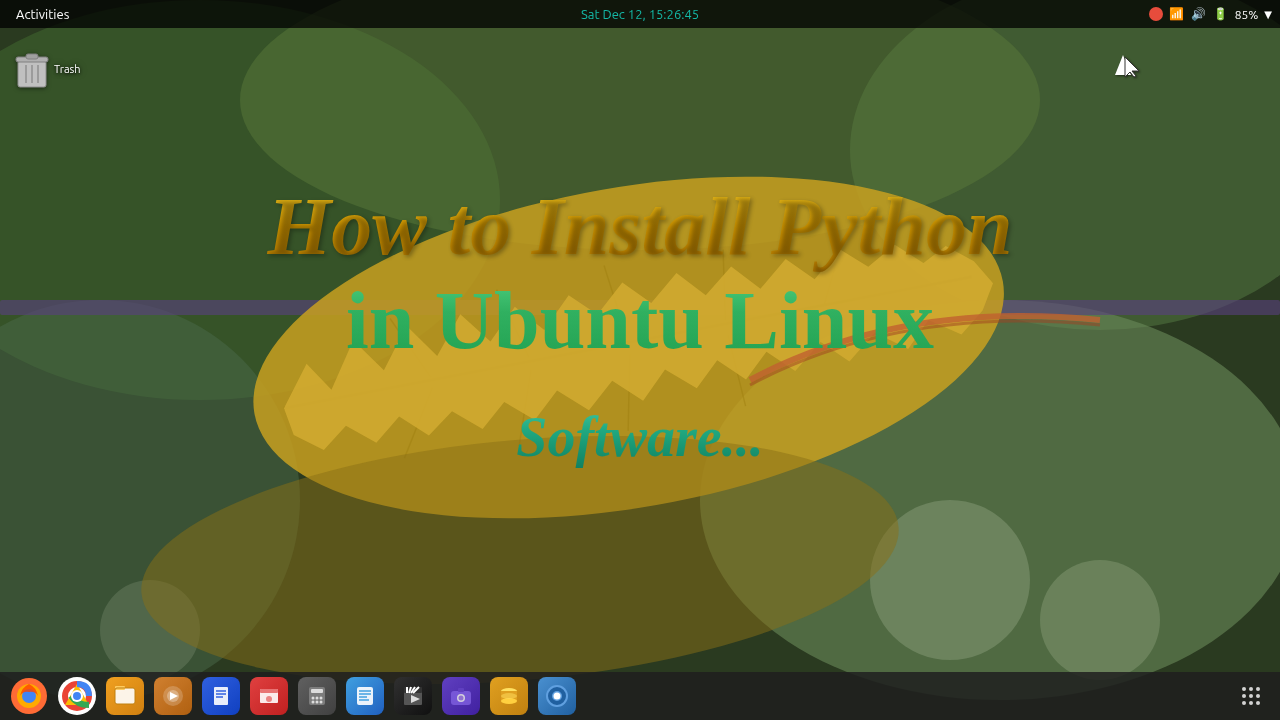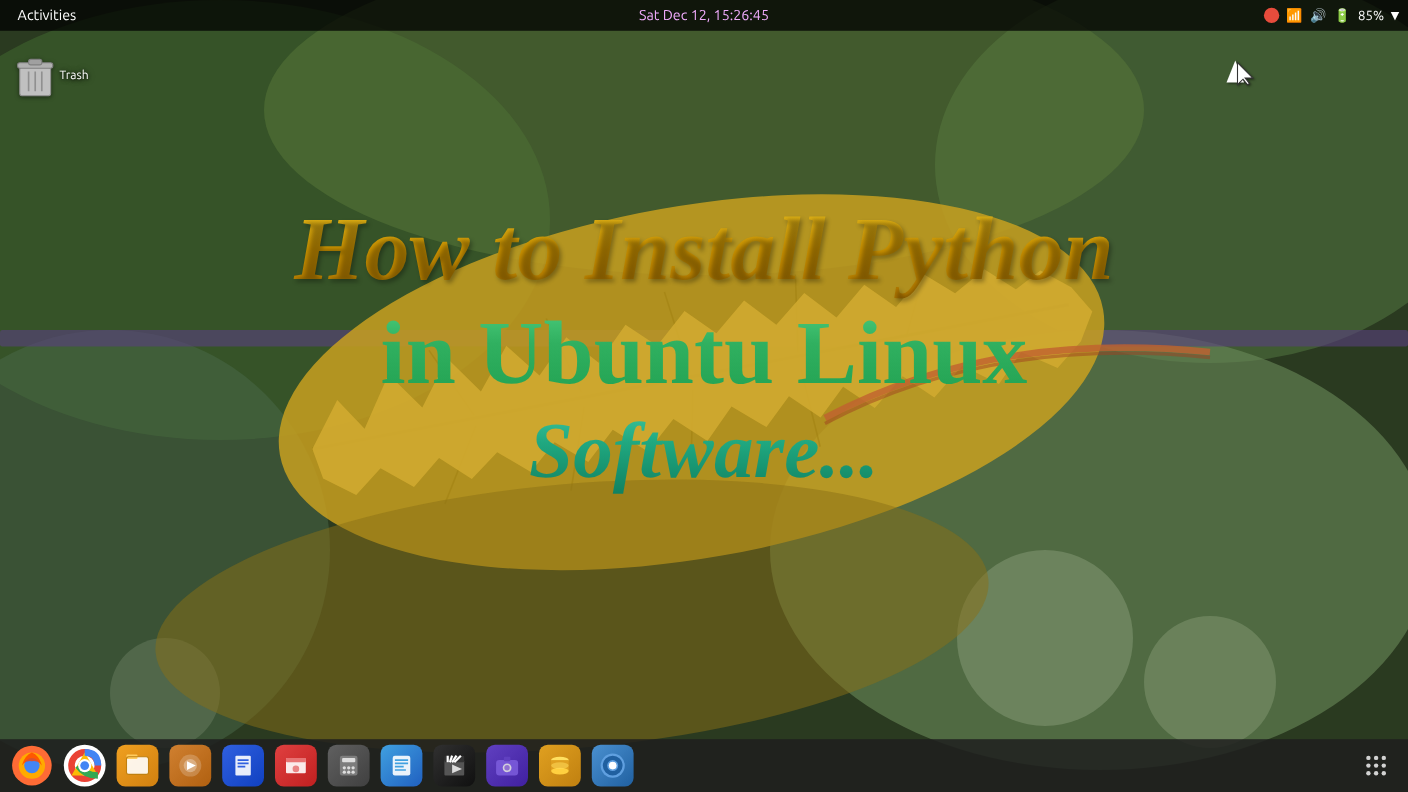--- a/index.html
+++ b/index.html
@@ -45,21 +45,21 @@
       display: flex;
       align-items: center;
       gap: 4px;
     }
 
     #topbar-center {
       position: absolute;
       left: 50%;
       transform: translateX(-50%);
       font-size: 13px;
-      color: #f0abfc;
+      color: #14b8a6;
     }
 
     #topbar-right {
       display: flex;
       align-items: center;
       gap: 6px;
       font-size: 12px;
     }
 
     .topbar-icon {
@@ -151,29 +151,30 @@
       font-weight: bold;
       font-family: Georgia, 'Times New Roman', serif;
       display: block;
       background: linear-gradient(180deg, #50d080 0%, #30b060 40%, #20a050 100%);
       -webkit-background-clip: text;
       -webkit-text-fill-color: transparent;
       background-clip: text;
     }
 
     .title-line3 {
-      font-size: 72px;
+      font-size: 56px;
       font-weight: bold;
       font-style: italic;
       font-family: Georgia, 'Times New Roman', serif;
       display: block;
       background: linear-gradient(180deg, #40c8a0 0%, #20a880 40%, #108060 100%);
       -webkit-background-clip: text;
       -webkit-text-fill-color: transparent;
       background-clip: text;
+      margin-top: 36px;
     }
 
     
     #taskbar {
       position: absolute;
       bottom: 0;
       left: 0;
       right: 0;
       height: 48px;
       background: rgba(30,30,30,0.85);

